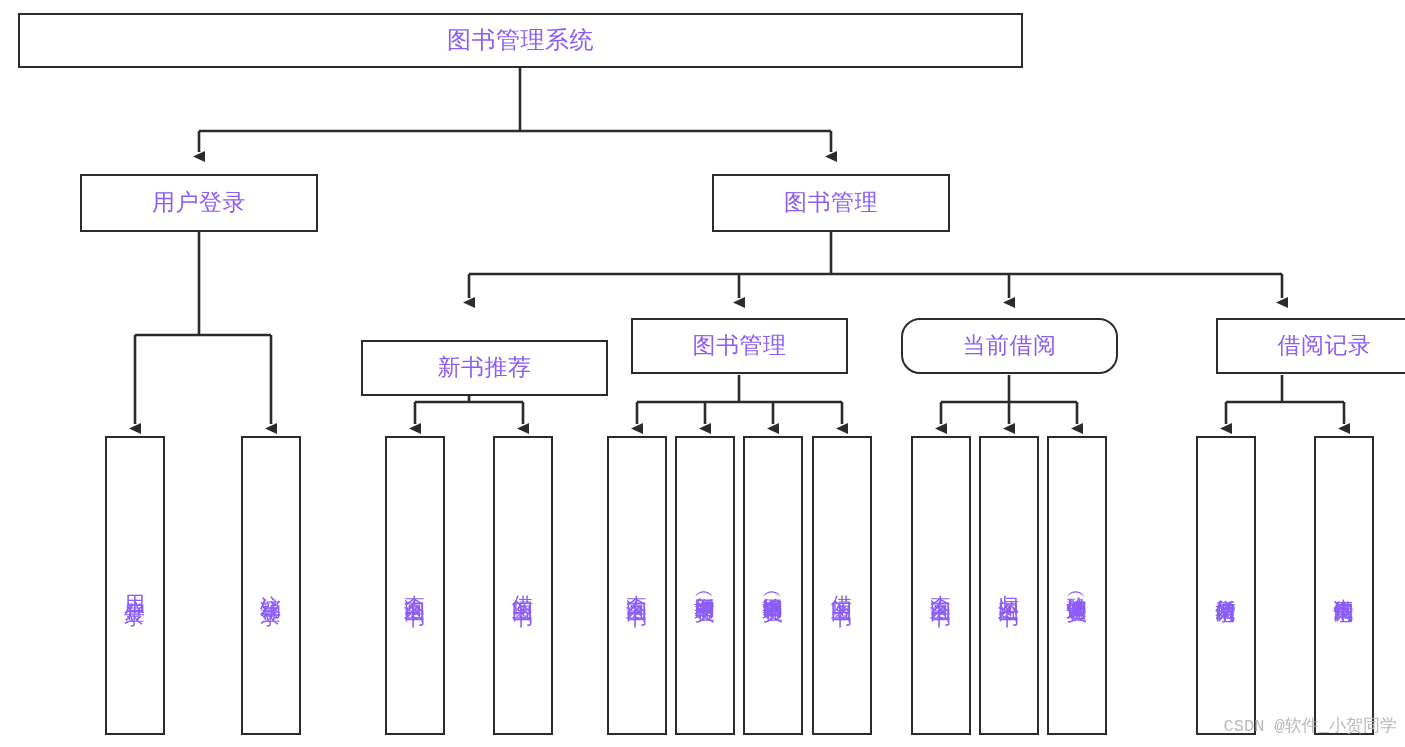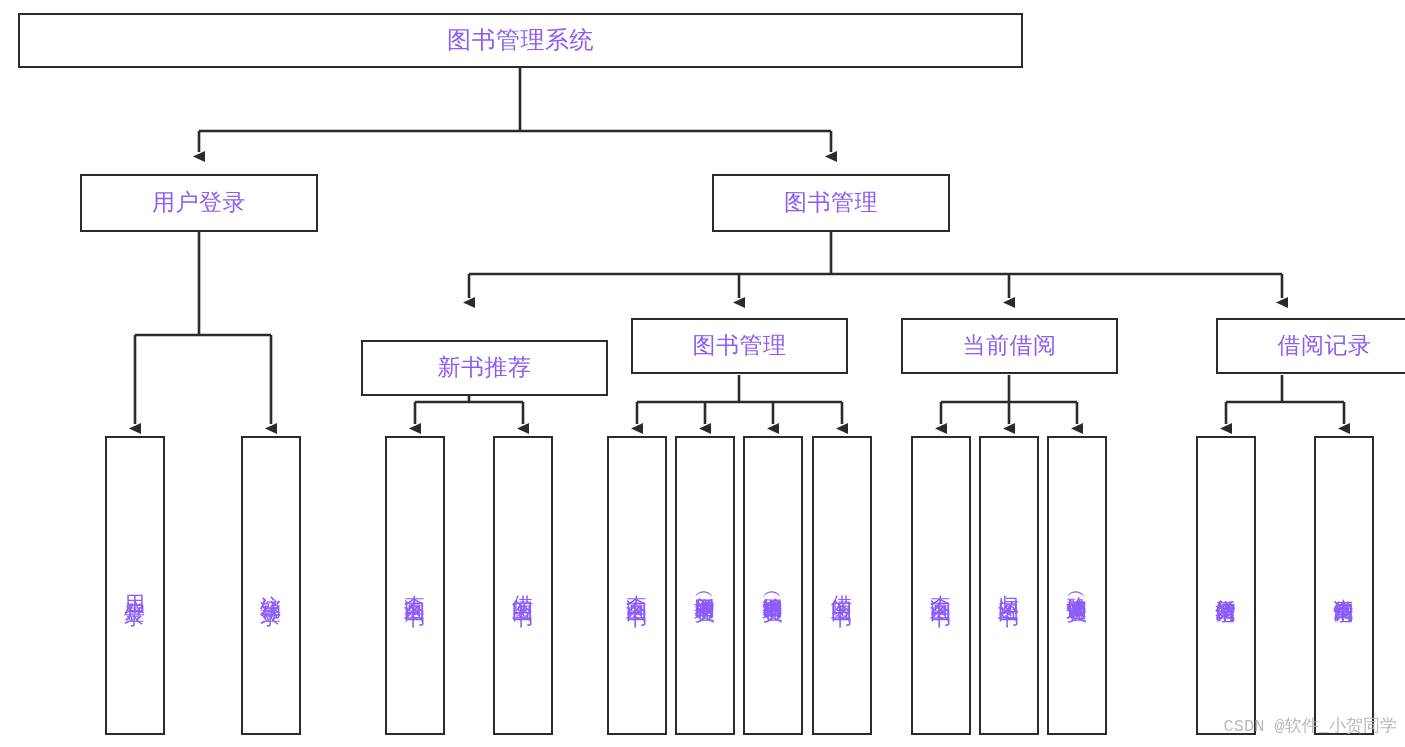--- a/index.html
+++ b/index.html
@@ -144,21 +144,21 @@
   <div class="node h" style="left:712px; top:174px; width:238px; height:58px;">
     <span class="node-label">图书管理</span>
   </div>
 
   <div class="node h" style="left:361px; top:300px; width:247px; height:56px;margin-top:40px;">
     <span class="node-label">新书推荐</span>
   </div>
   <div class="node h" style="left:631px; top:318px; width:217px; height:56px;">
     <span class="node-label">图书管理</span>
   </div>
-  <div class="node h" style="left:901px; top:318px; width:217px; height:56px;">
+  <div class="node h" style="left:901px; top:318px; width:217px; height:56px;border-radius:19px;">
     <span class="node-label">当前借阅</span>
   </div>
   <div class="node h" style="left:1172px; top:318px; width:217px; height:56px;margin-left:44px;">
     <span class="node-label">借阅记录</span>
   </div>
 
   <div class="node v" style="left:105px; top:436px; width:60px; height:299px;">
     <span class="node-label">用户登录</span>
   </div>
   <div class="node v" style="left:241px; top:436px; width:60px; height:299px;">

